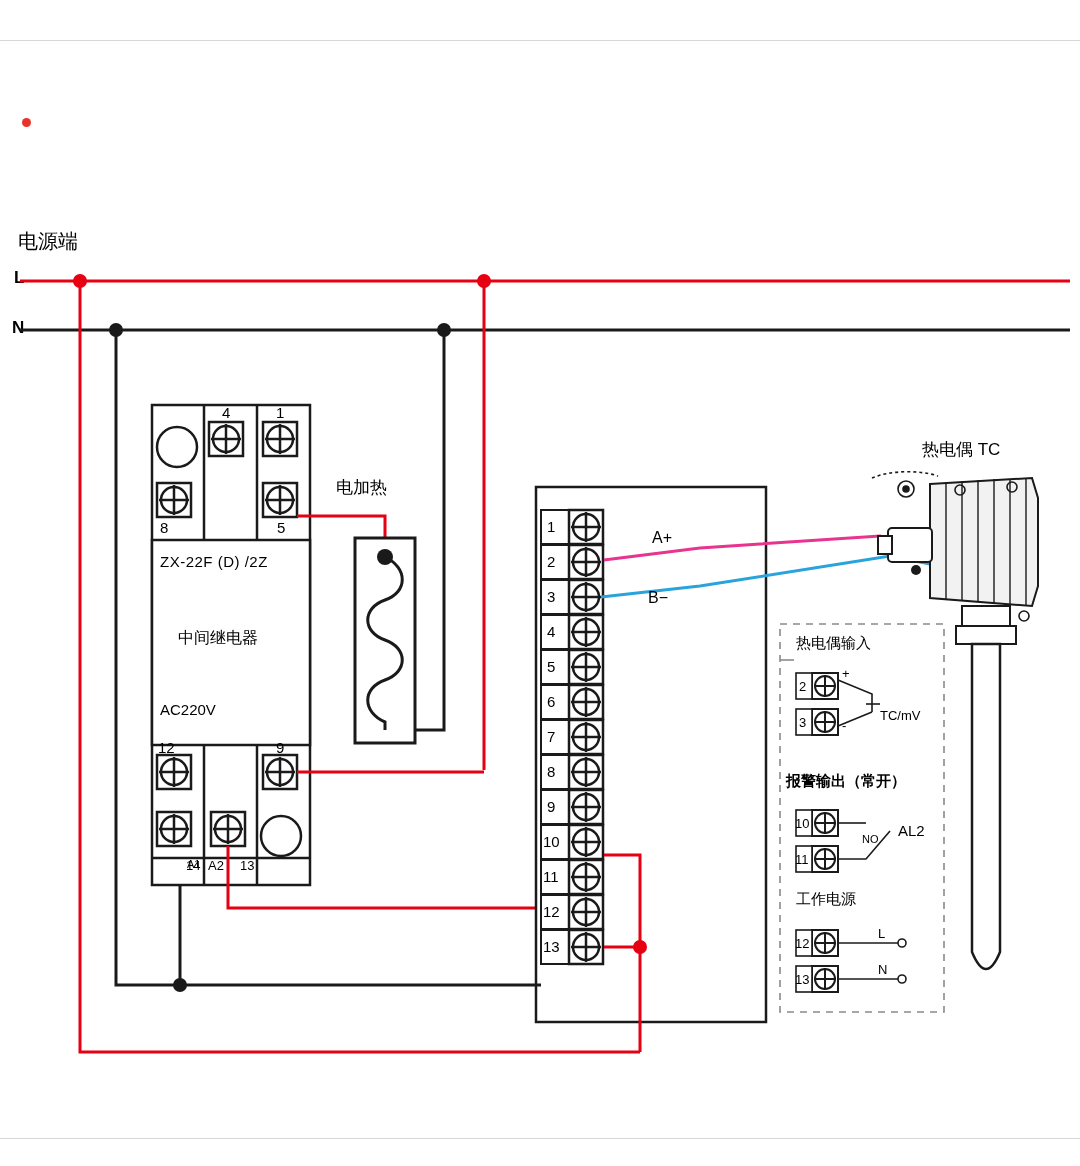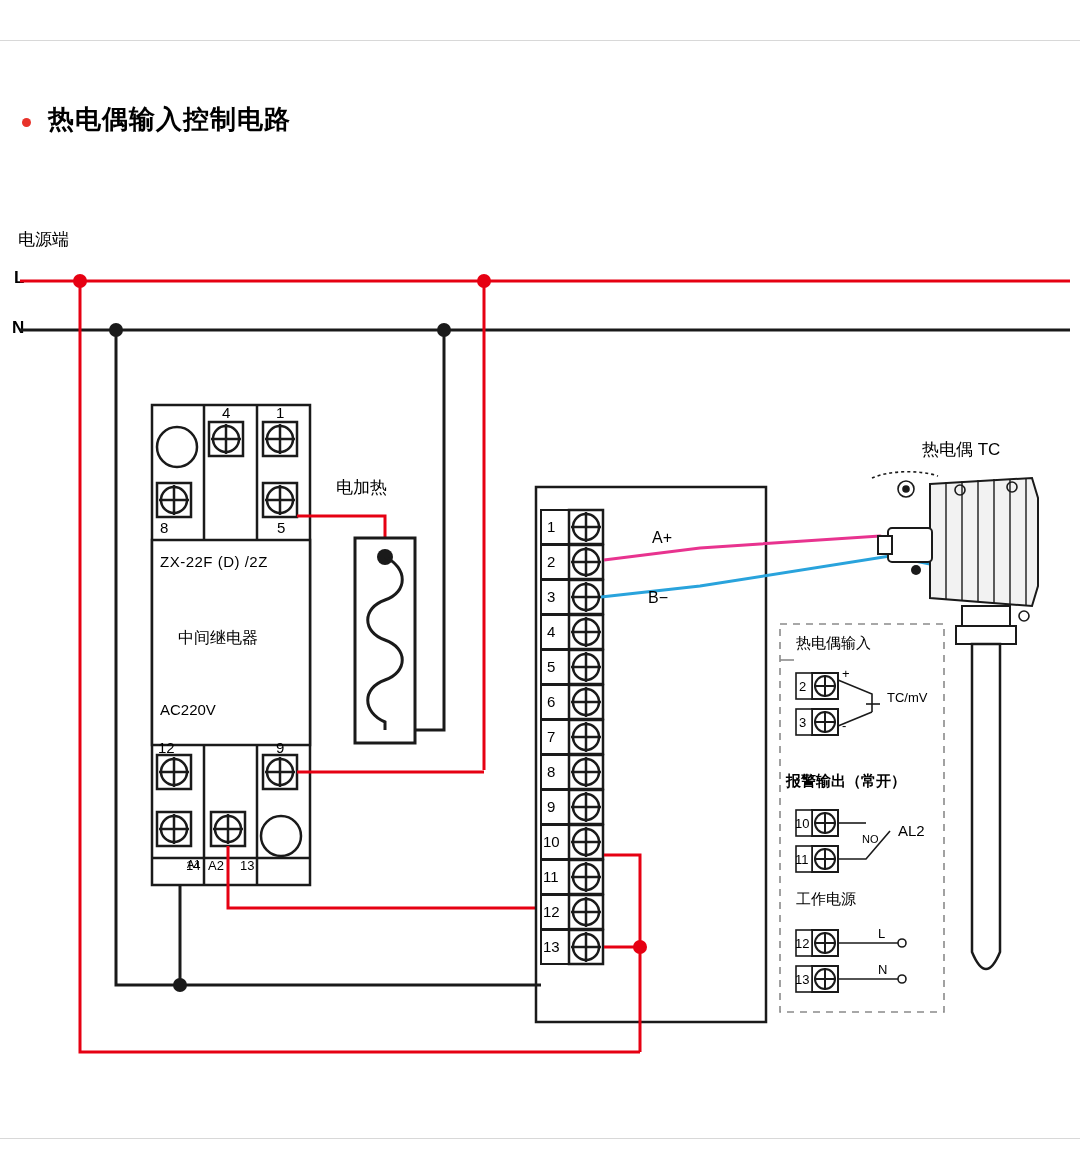--- a/index.html
+++ b/index.html
@@ -50,21 +50,21 @@
     left: 56px;
     top: 158px;
     font-size: 19px;
     font-weight: bold;
     letter-spacing: 0.5px;
   }
   .power-label {
     position: absolute;
     left: 18px;
     top: 228px;
-    font-size: 17px;
+    font-size: 20px;
     font-family: Liberation Mono, monospace;
   }
   .lbl-L {
     position: absolute;
     left: 14px;
     top: 268px;
     font-size: 17px;
     font-weight: bold;
   }
   .lbl-N {
@@ -142,21 +142,20 @@
 </style>
 </head>
 <body>
 
 <div id="page">
 
   <div class="hline-top"></div>
   <div class="hline-bottom"></div>
 
   <div class="bullet-dot"></div>
-  <div class="title">热电偶输入控制电路</div>
 
   <div class="power-label">电源端</div>
   <div class="lbl-L">L</div>
   <div class="lbl-N">N</div>
 
   <svg class="diagram" width="1080" height="1166" viewBox="0 0 1080 1166">
     <defs>
       <g id="screwTerm">
         <rect x="0" y="0" width="34" height="34" fill="#fff" stroke="#1a1a1a" stroke-width="2.5"></rect>
         <circle cx="17" cy="17" r="13" fill="none" stroke="#1a1a1a" stroke-width="2.5"></circle>
@@ -370,21 +369,21 @@
   <div class="ap-label">A+</div>
   <div class="bm-label">B−</div>
 
   <div class="tc-label">热电偶 TC</div>
 
   <div class="legend-title" style="left:796px; top:634px;">热电偶输入</div>
   <div class="small-num" style="left:799px; top:679px;">2</div>
   <div class="small-num" style="left:799px; top:715px;">3</div>
   <div class="small-num" style="left:842px; top:666px;">+</div>
   <div class="small-num" style="left:842px; top:718px;">-</div>
-  <div class="small-num" style="left:880px; top:690px;margin-left:7px;">TC/mV</div>
+  <div class="small-num" style="left:880px; top:708px;">TC/mV</div>
 
   <div class="legend-title" style="left:786px; top:772px;font-weight:bold;">报警输出（常开）</div>
   <div class="small-num" style="left:795px; top:816px;">10</div>
   <div class="small-num" style="left:795px; top:852px;">11</div>
   <div class="small-num" style="left:862px; top:833px; font-size:11px;text-align:center;">NO</div>
   <div class="small-num" style="left:898px; top:822px; font-size:15px;">AL2</div>
 
   <div class="legend-title" style="left:796px; top:890px;">工作电源</div>
   <div class="small-num" style="left:795px; top:936px;">12</div>
   <div class="small-num" style="left:795px; top:972px;">13</div>

